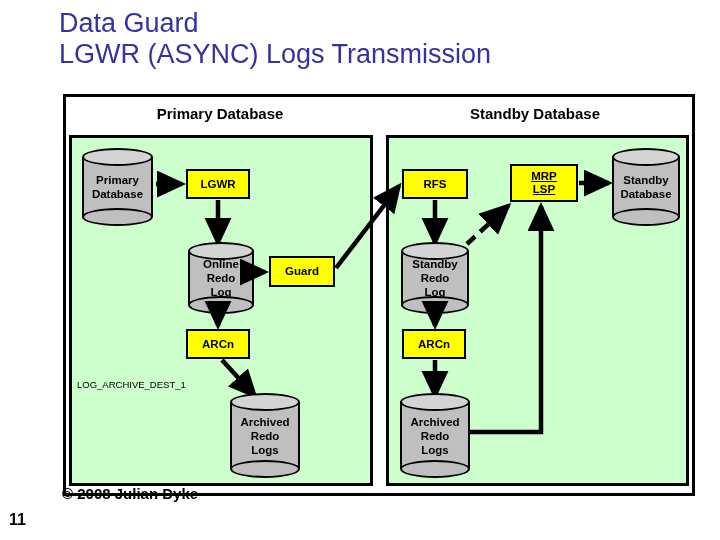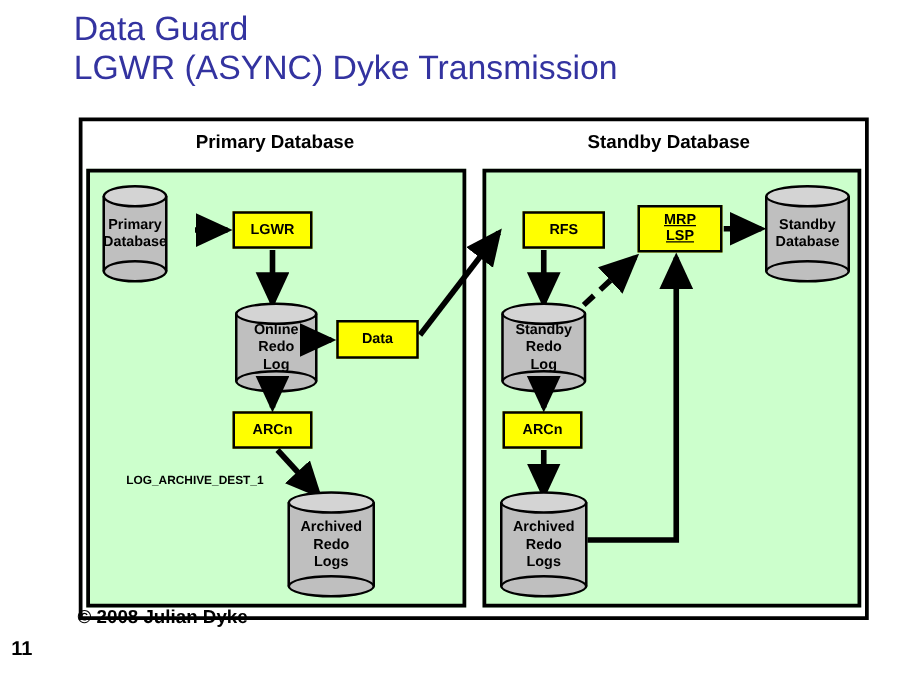--- a/index.html
+++ b/index.html
@@ -121,25 +121,24 @@
     z-index:4;
   }
 
   
   .conn{position:absolute; left:0; top:0; width:720px; height:540px; pointer-events:none;}
 
   
   .param-label{
     position:absolute;
     font-size:9.5px;
-    font-weight:bold;
+    font-weight:normal;
     color:#000;
     white-space:nowrap;
     letter-spacing:0px;
-    margin-left:24px;
   }
 
   
   .foot-num{
     position:absolute;
     left:9px; top:511px;
     font-size:16px; font-weight:bold; color:#000;
   }
   .foot-copy{
     position:absolute;
@@ -152,66 +151,66 @@
     font-size:20px; font-weight:bold; color:#3333A0;
   }
 </style>
 </head>
 <body>
 
 <div id="slide">
 
   <div class="title">
     <span class="l1">Data Guard</span>
-    <span class="l2">LGWR (ASYNC) Dyke Transmission</span>
+    <span class="l2">LGWR (ASYNC) Logs Transmission</span>
   </div>
 
   <div class="outer-frame"></div>
 
   <div class="panel-header" id="hdr-primary">Primary Database</div>
   <div class="panel-header" id="hdr-standby">Standby Database</div>
 
   <div class="green-panel" id="panel-primary"></div>
   <div class="green-panel" id="panel-standby"></div>
 
-  <div class="cyl" style="left:82px; top:148px; width:52px; height:78px;">
+  <div class="cyl" style="left:82px; top:148px; width:71px; height:78px;">
     <div class="body"></div>
     <div class="bot"></div>
     <div class="top"></div>
     <div class="lbl">Primary
 Database</div>
   </div>
 
   <div class="pbox" style="left:186px; top:169px; width:64px; height:30px;">LGWR</div>
 
   <div class="cyl" style="left:188px; top:242px; width:66px; height:72px;">
     <div class="body"></div>
     <div class="bot"></div>
     <div class="top"></div>
     <div class="lbl">Online
 Redo
 Log</div>
   </div>
 
-  <div class="pbox" style="left:269px; top:256px; width:66px; height:31px;">Data</div>
+  <div class="pbox" style="left:269px; top:256px; width:66px; height:31px;">Guard</div>
 
   <div class="pbox" style="left:186px; top:329px; width:64px; height:30px;">ARCn</div>
 
   <div class="param-label" style="left:77px; top:379px;">LOG_ARCHIVE_DEST_1</div>
 
   <div class="cyl" style="left:230px; top:393px; width:70px; height:85px;">
     <div class="body"></div>
     <div class="bot"></div>
     <div class="top"></div>
     <div class="lbl">Archived
 Redo
 Logs</div>
   </div>
 
-  <div class="pbox" style="left:402px; top:169px; width:66px; height:30px;margin-left:16px;">RFS</div>
+  <div class="pbox" style="left:402px; top:169px; width:66px; height:30px;">RFS</div>
 
   <div class="pbox" style="left:510px; top:164px; width:68px; height:38px;text-decoration:underline;">MRP
 LSP</div>
 
   <div class="cyl" style="left:612px; top:148px; width:68px; height:78px;">
     <div class="body"></div>
     <div class="bot"></div>
     <div class="top"></div>
     <div class="lbl">Standby
 Database</div>

